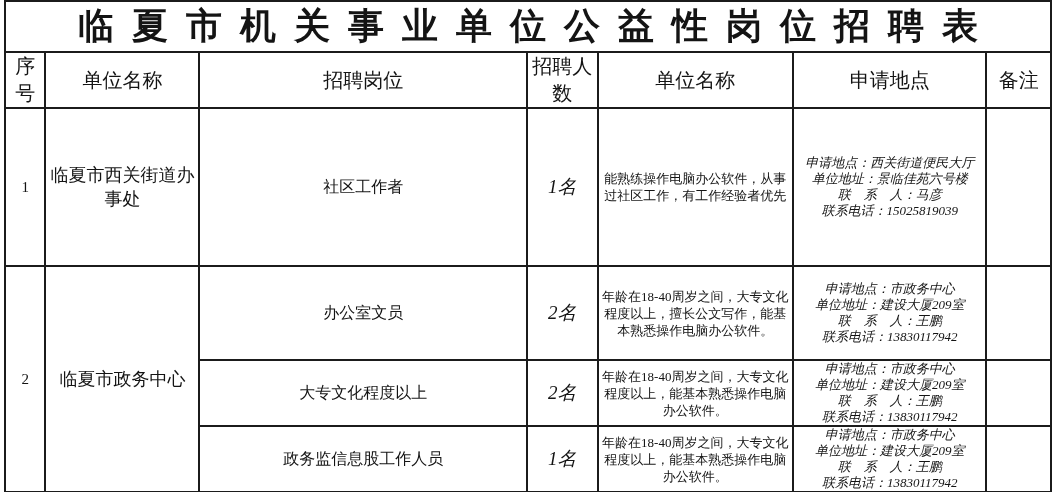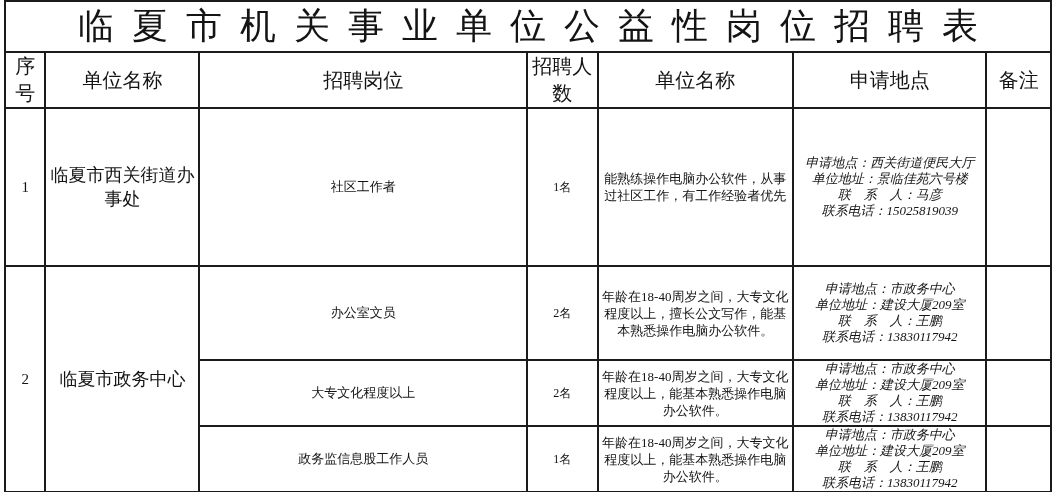--- a/index.html
+++ b/index.html
@@ -18,38 +18,38 @@
     border:2px solid #1b1b1b;
     padding:0;
     text-align:center;
     vertical-align:middle;
     font-weight:normal;
     overflow:hidden;
   }
   tr.title-row th{
     height:46px;
     font-size:36px;
-    font-weight:normal;
+    font-weight:bold;
     letter-spacing:18px;
     text-indent:18px;
     white-space:nowrap;
     border-radius:20px;
   }
   tr.header-row th{
     height:49px;
     font-size:20px;
   }
   tr.row-1{height:158px;}
   tr.row-2a{height:94px;}
   tr.row-2b{height:66px;}
   tr.row-2c{height:56px;}
   td.no-cell{font-size:15px;}
   td.unit-cell{font-size:18px;}
-  td.pos-cell{font-size:13px;}
-  td.count-cell{font-size:12px;}
+  td.pos-cell{font-size:16px;}
+  td.count-cell{font-size:19px;font-style:italic;}
   td.req-cell{
     font-size:13px;
     font-weight:600;
     line-height:17px;
     padding:2px 5px;
   }
   td.contact-cell{
     font-size:13px;
     font-weight:600;
     line-height:16px;

